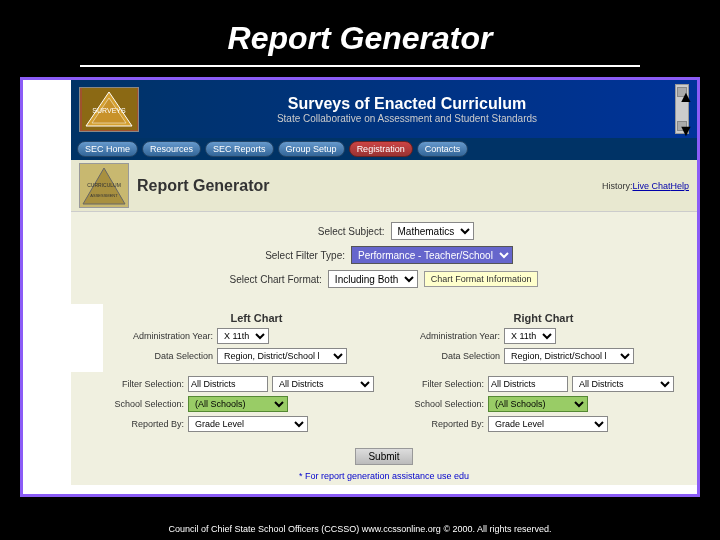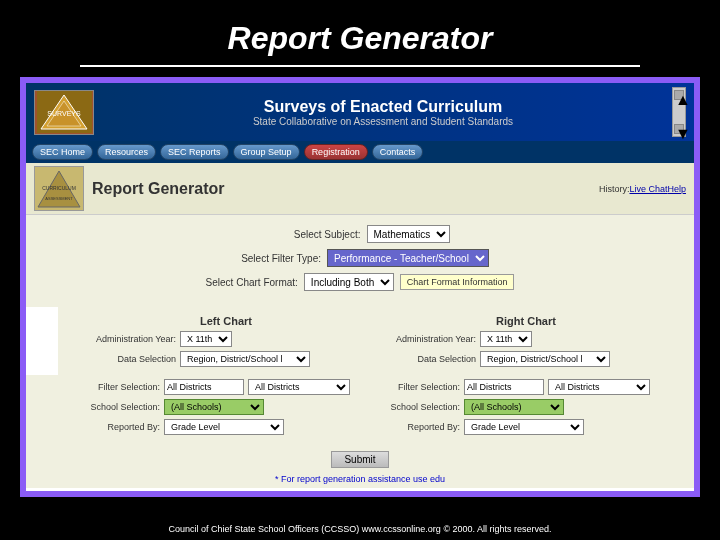--- a/index.html
+++ b/index.html
@@ -27,24 +27,25 @@
     .title-underline {
       border: none;
       border-top: 2px solid #fff;
       margin: 8px 80px 0 80px;
     }
 
     
     .main-container {
       margin: 0 20px;
       background: #fff;
-      border: 6px solid #8b5cf6;
+      border: 3px solid #8b5cf6;
       height: 420px;
       overflow: hidden;
       position: relative;
+      padding-left: 48px;
     }
 
     
     .header-bar {
       background: linear-gradient(to right, #003366, #003399);
       display: flex;
       align-items: center;
       justify-content: space-between;
       padding: 4px 8px;
       min-height: 50px;

